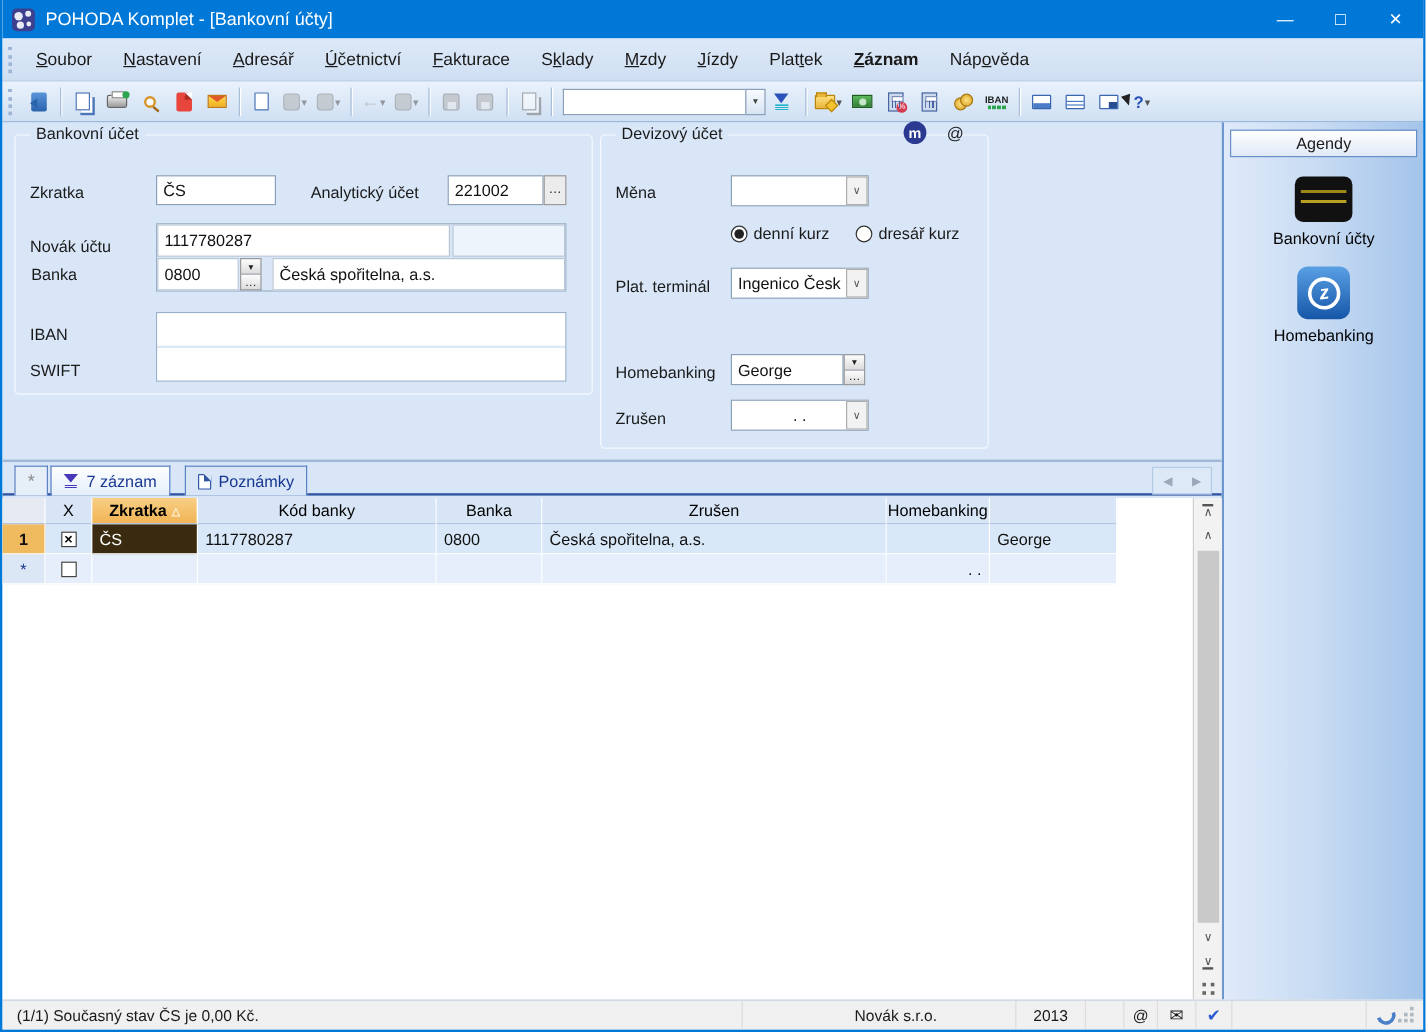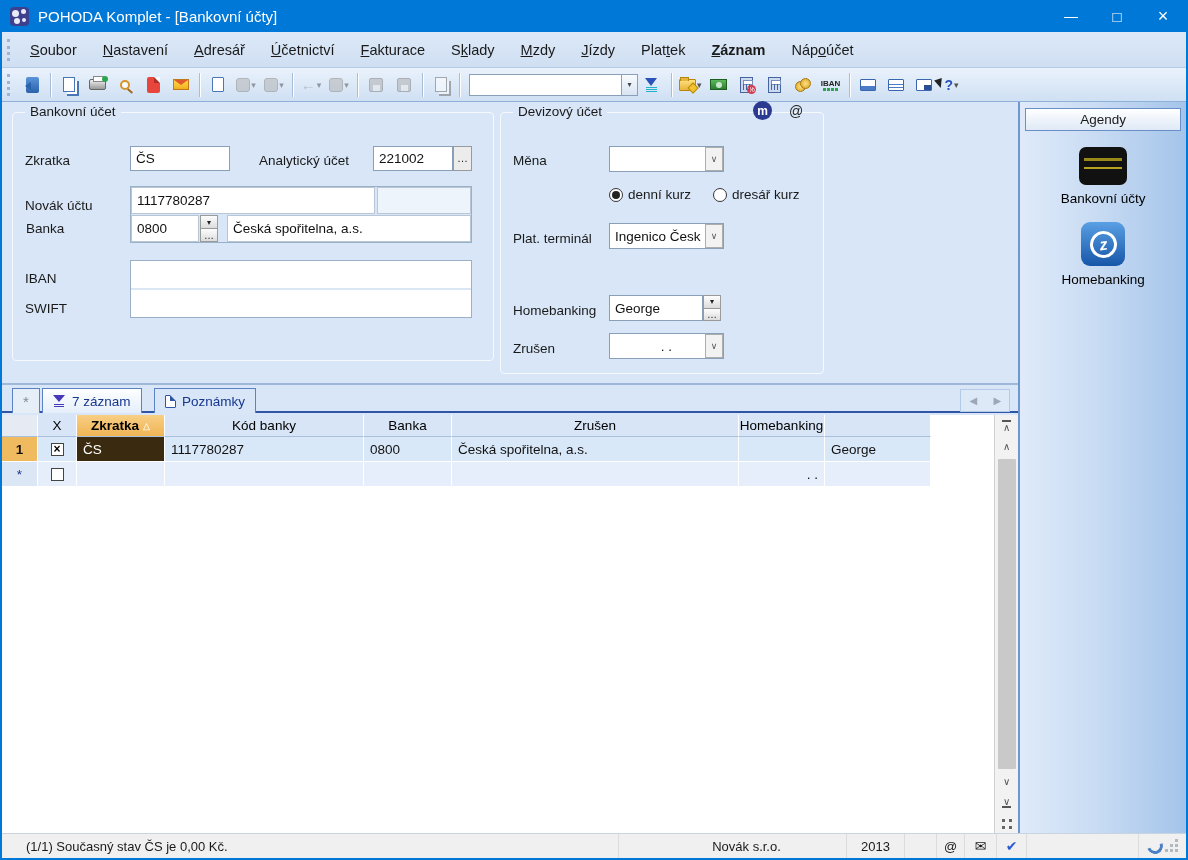--- a/index.html
+++ b/index.html
@@ -93,21 +93,21 @@
   
   .main { position:absolute; left:0; top:102px; width:100%; height:731px; display:flex; }
   .left-area { width:1020px; height:100%; position:relative; border-right:2px solid #6f97cf; }
   .sidebar { width:166px; height:100%; background:linear-gradient(90deg,#dfeafa 0%,#c9dcf3 45%,#a4c4ea 100%);
              display:flex; flex-direction:column; align-items:center; }
 
   
   .form-area { position:absolute; left:0; top:0; width:100%; height:281px; background:#d8e6f7; }
   .group { position:absolute; border:1px solid #f6f9fd; border-radius:4px; }
   .group-title { position:absolute; top:-9px; left:12px; background:#d8e6f7; padding:0 5px; font-size:13.5px; color:#1a1a1a; }
-  .g-bank { left:10px; top:10px; width:482px; height:249px; }
+  .g-bank { left:10px; top:10px; width:482px; height:217px; }
   .g-forex { left:498px; top:10px; width:324px; height:262px; }
   .flabel { position:absolute; font-size:13.5px; color:#1a1a1a; }
   .tin { position:absolute; background:#fff; border:1px solid #8aa0b8; font-size:13.5px; padding:0 5px;
          font-family:"Liberation Sans",sans-serif; color:#111; }
   .frame { position:absolute; border:1px solid #9ab0c6; }
   .btn-more { background:#ececec; border:1px solid #9a9a9a; font-size:11px; line-height:8px; text-align:center; color:#222; }
   .drop-chevron { position:absolute; background:#f2f2f2; border:1px solid #adadad; color:#555;
                   display:flex; align-items:center; justify-content:center; font-size:9px; }
   .stack-btns { position:absolute; width:18px; display:flex; flex-direction:column; }
   .stack-btns span { flex:1; background:linear-gradient(#fdfdfd,#dcdcdc); border:1px solid #9a9a9a; font-size:8px;
@@ -180,21 +180,21 @@
        background-image:linear-gradient(transparent 0 5px,#9a8818 5px 8px,transparent 8px 14px,#b8a020 14px 16px,transparent 16px); }
   .icon-hb { width:44px; height:44px; border-radius:9px; background:linear-gradient(#5aa0e4,#1656a8);
              display:flex; align-items:center; justify-content:center; }
   .icon-hb i { width:27px; height:27px; border:3px solid #fff; border-radius:50%; display:flex; align-items:center;
                justify-content:center; color:#fff; font-weight:bold; font-style:italic; font-size:16px; transform:rotate(-8deg); }
 
   
   .statusbar { position:absolute; left:0; bottom:0; width:100%; height:25px; background:#f0f0f0;
                border-top:1px solid #c9d4e2; display:flex; align-items:center; font-size:13px; color:#1a1a1a; }
   .sb-cell { height:100%; display:flex; align-items:center; justify-content:center; border-left:1px solid #dcdcdc; }
-  .sb-left { flex:1; padding-left:24px; justify-content:flex-start; border-left:none; }
+  .sb-left { flex:1; padding-left:12px; justify-content:flex-start; border-left:none; }
   .sb-company { width:228px;padding-left:28px; } .sb-year { width:58px; } .sb-gap1 { width:32px; } .sb-at { width:28px; }
   .sb-env { width:32px; font-size:14px; } .sb-chk { width:30px; color:#2a5ad0; font-size:14px; }
   .sb-gap2 { width:112px; }
   .sb-logo { width:48px; gap:4px; }
   .swoosh { width:16px; height:16px; border-radius:50%; border:3px solid #4a80c8; border-left-color:transparent;
             border-top-color:transparent; transform:rotate(25deg); }
   .gripdots { width:11px; height:11px; position:relative; }
   .gripdots::before { content:""; position:absolute; right:0; bottom:0; width:3px; height:3px; background:#b0b8c0;
         box-shadow:-5px 0 0 #b0b8c0, -10px 0 0 #b0b8c0, 0 -5px 0 #b0b8c0, -5px -5px 0 #b0b8c0, 0 -10px 0 #b0b8c0; }
 </style>
@@ -266,21 +266,21 @@
         <span>ek</span>
       </span>
     <span class="menu-item bold">
         <span></span>
         <span class="accel">Z</span>
         <span>áznam</span>
       </span>
     <span class="menu-item">
         <span>Náp</span>
         <span class="accel">o</span>
-        <span>účet</span>
+        <span>věda</span>
       </span>
   </div>
 
   <div class="toolbar">
     <span class="drag-grip"></span>
     <span class="tbtn">
         <span class="sh-door"></span>
       </span>
     <span class="tsep"></span>
     <span class="tbtn">

